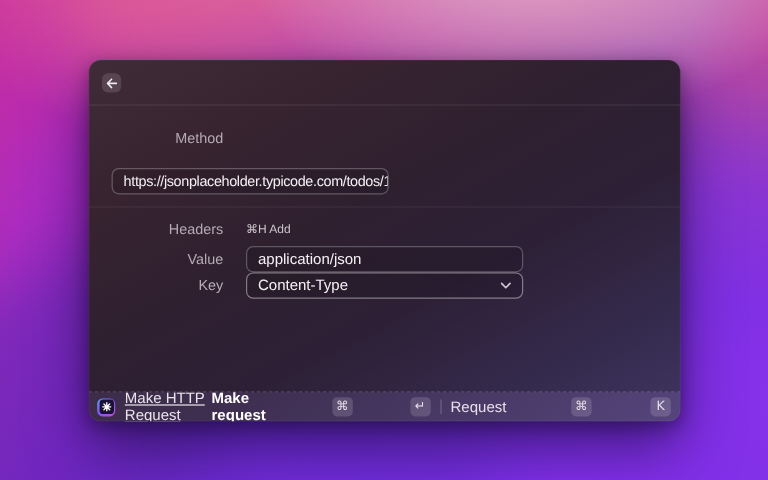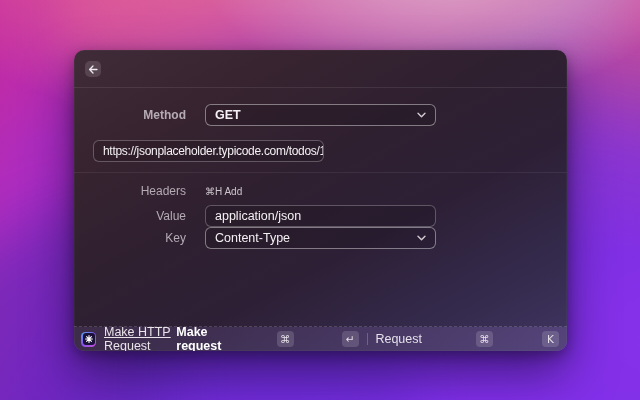--- a/index.html
+++ b/index.html
@@ -32,21 +32,21 @@
     display:flex; flex-direction:column; overflow:hidden; }
 
   .win-header { position:relative; height:37px; flex:none; }
   .back-btn { position:absolute; left:11px; top:11px; width:16px; height:16px; border-radius:5px;
     background:rgba(255,255,255,0.13); display:flex; align-items:center; justify-content:center; cursor:pointer; }
 
   .hr { height:1px; background:rgba(255,255,255,0.085); flex:none; }
 
   .form-area { flex:1; padding-top:16px; }
   .row { display:flex; align-items:center; height:22px; }
-  .row.method { margin-bottom:14px;font-weight:bold; }
+  .row.method { margin-bottom:14px; }
   .row.url { margin-bottom:10px; }
   .label { width:112px; text-align:right; font-size:12px; color:#b5abb5; flex:none; }
   .field { margin-left:19px; width:231px; height:22px; border-radius:6px; background:rgba(0,0,0,0.12);
     display:flex; align-items:center; padding:0 9px; font-size:12.5px; color:#f4f1f4; overflow:hidden; }
   .field.select { border:1px solid rgba(255,255,255,0.42); justify-content:space-between; }
   .field.input  { border:1px solid rgba(255,255,255,0.26); }
   .url-text { white-space:nowrap; letter-spacing:-0.3px; font-size:12px; }
 
   .section-hr { height:1px; background:rgba(255,255,255,0.07); margin-top:0; }
   .headers-row { display:flex; align-items:center; height:16px; margin-top:10px; margin-bottom:6px; }
@@ -95,28 +95,20 @@
         </span>
       </div>
     </div>
 
     <div class="hr"></div>
 
     <div class="form-area">
 
       <div class="row method">
         <div class="label">Method</div>
-        <div class="field select">
-          <span>GET</span>
-          <span>
-            <svg width="9" height="6" viewBox="0 0 9 6">
-              <path d="M1 1.2 L4.5 4.8 L8 1.2" stroke="#cfc9cf" stroke-width="1.4" fill="none" stroke-linecap="round" stroke-linejoin="round"></path>
-            </svg>
-          </span>
-        </div>
       </div>
 
       <div class="row url">
         <div class="field input">
           <span class="url-text">https://jsonplaceholder.typicode.com/todos/1</span>
         </div>
       </div>
 
       <div class="section-hr"></div>
 

